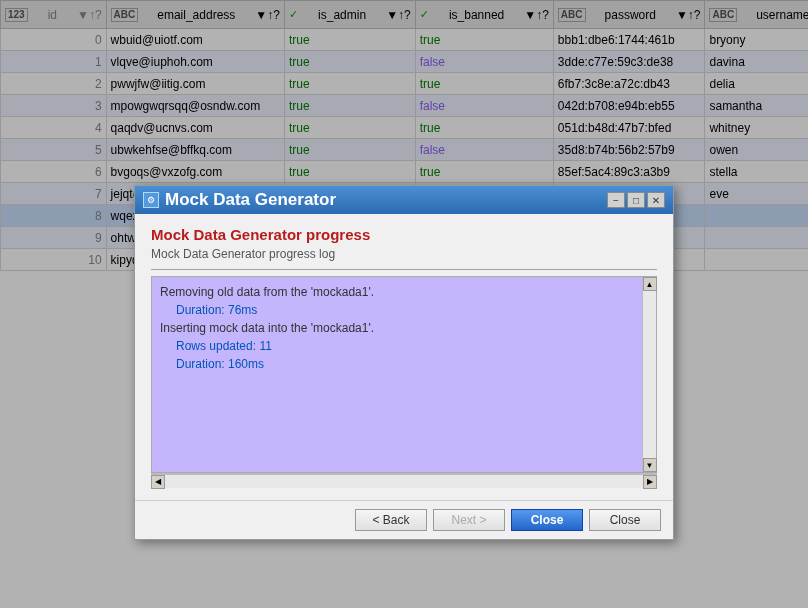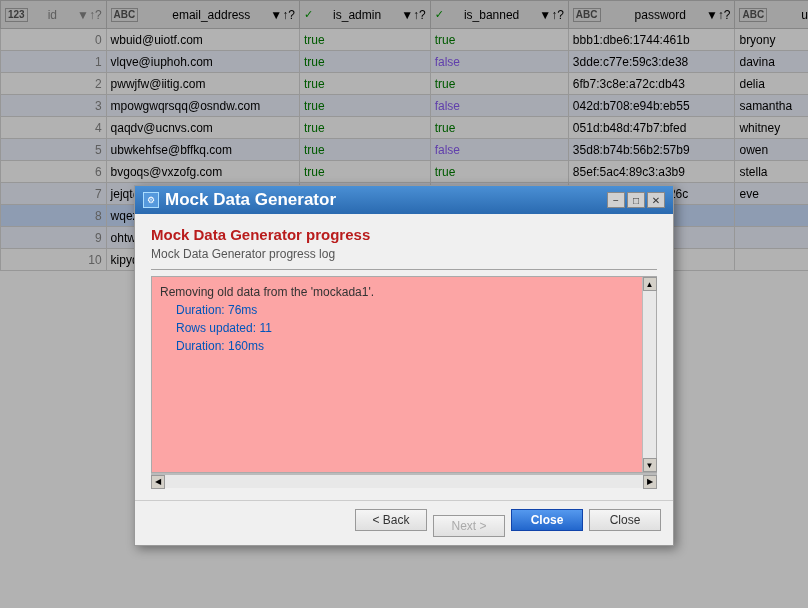--- a/index.html
+++ b/index.html
@@ -181,21 +181,21 @@
     .modal-subheading {
       font-size: 12px;
       color: #555;
       margin-bottom: 6px;
       border-bottom: 1px solid #a3a3a3;
       padding-bottom: 8px;
     }
 
     .log-area {
       border: 1px solid #aaa;
-      background: #fca5a5;
+      background: #c4b5fd;
       height: 195px;
       padding: 6px 8px;
       overflow-y: auto;
       overflow-x: auto;
       font-size: 12px;
       font-family: Arial, sans-serif;
       position: relative;
     }
 
     .log-area .log-line {
@@ -284,41 +284,40 @@
       background: linear-gradient(to bottom, #f5f5f5, #e0e0e0);
       border: 1px solid #999;
       cursor: pointer;
       font-size: 12px;
       color: #333;
     }
 
     .modal-btn:disabled {
       color: #aaa;
       cursor: default;
-      margin-top: 6px;
     }
 
     .modal-btn.primary {
       background: linear-gradient(to bottom, #5599ee, #2266cc);
       color: white;
       border: 1px solid #1144aa;
       font-weight: bold;
     }
 
     
     .type-abc {
       display: inline-flex;
       align-items: center;
       color: #555;
       font-size: 10px;
       font-weight: bold;
       border: 1px solid #aaa;
       padding: 0 2px;
       height: 14px;
-      margin-right: 16px;
+      margin-right: 1px;
     }
 
     .type-123 {
       display: inline-flex;
       align-items: center;
       color: #555;
       font-size: 10px;
       font-weight: bold;
       border: 1px solid #aaa;
       padding: 0 2px;
@@ -495,20 +494,21 @@
 
     <div class="modal-body">
       <div class="modal-heading">Mock Data Generator progress</div>
       <div class="modal-subheading">Mock Data Generator progress log</div>
 
       <div style="display:flex; border: 1px solid #aaa;">
         <div class="log-area" id="log-area" style="flex:1; border:none; height:195px; overflow:hidden;">
         <div class="log-line">Removing old data from the 'mockada1'.</div>
             <div class="log-line indent">Duration: 76ms</div>
             <div class="log-line"></div>
+            <div class="log-line">Inserting mock data into the 'mockada1'.</div>
             <div class="log-line indent">Rows updated: 11</div>
             <div class="log-line indent">Duration: 160ms</div>
           </div>
         <div class="scrollbar-v">
           <div class="sb-arrow">▲</div>
           <div class="sb-track"></div>
           <div class="sb-arrow">▼</div>
         </div>
       </div>
 

